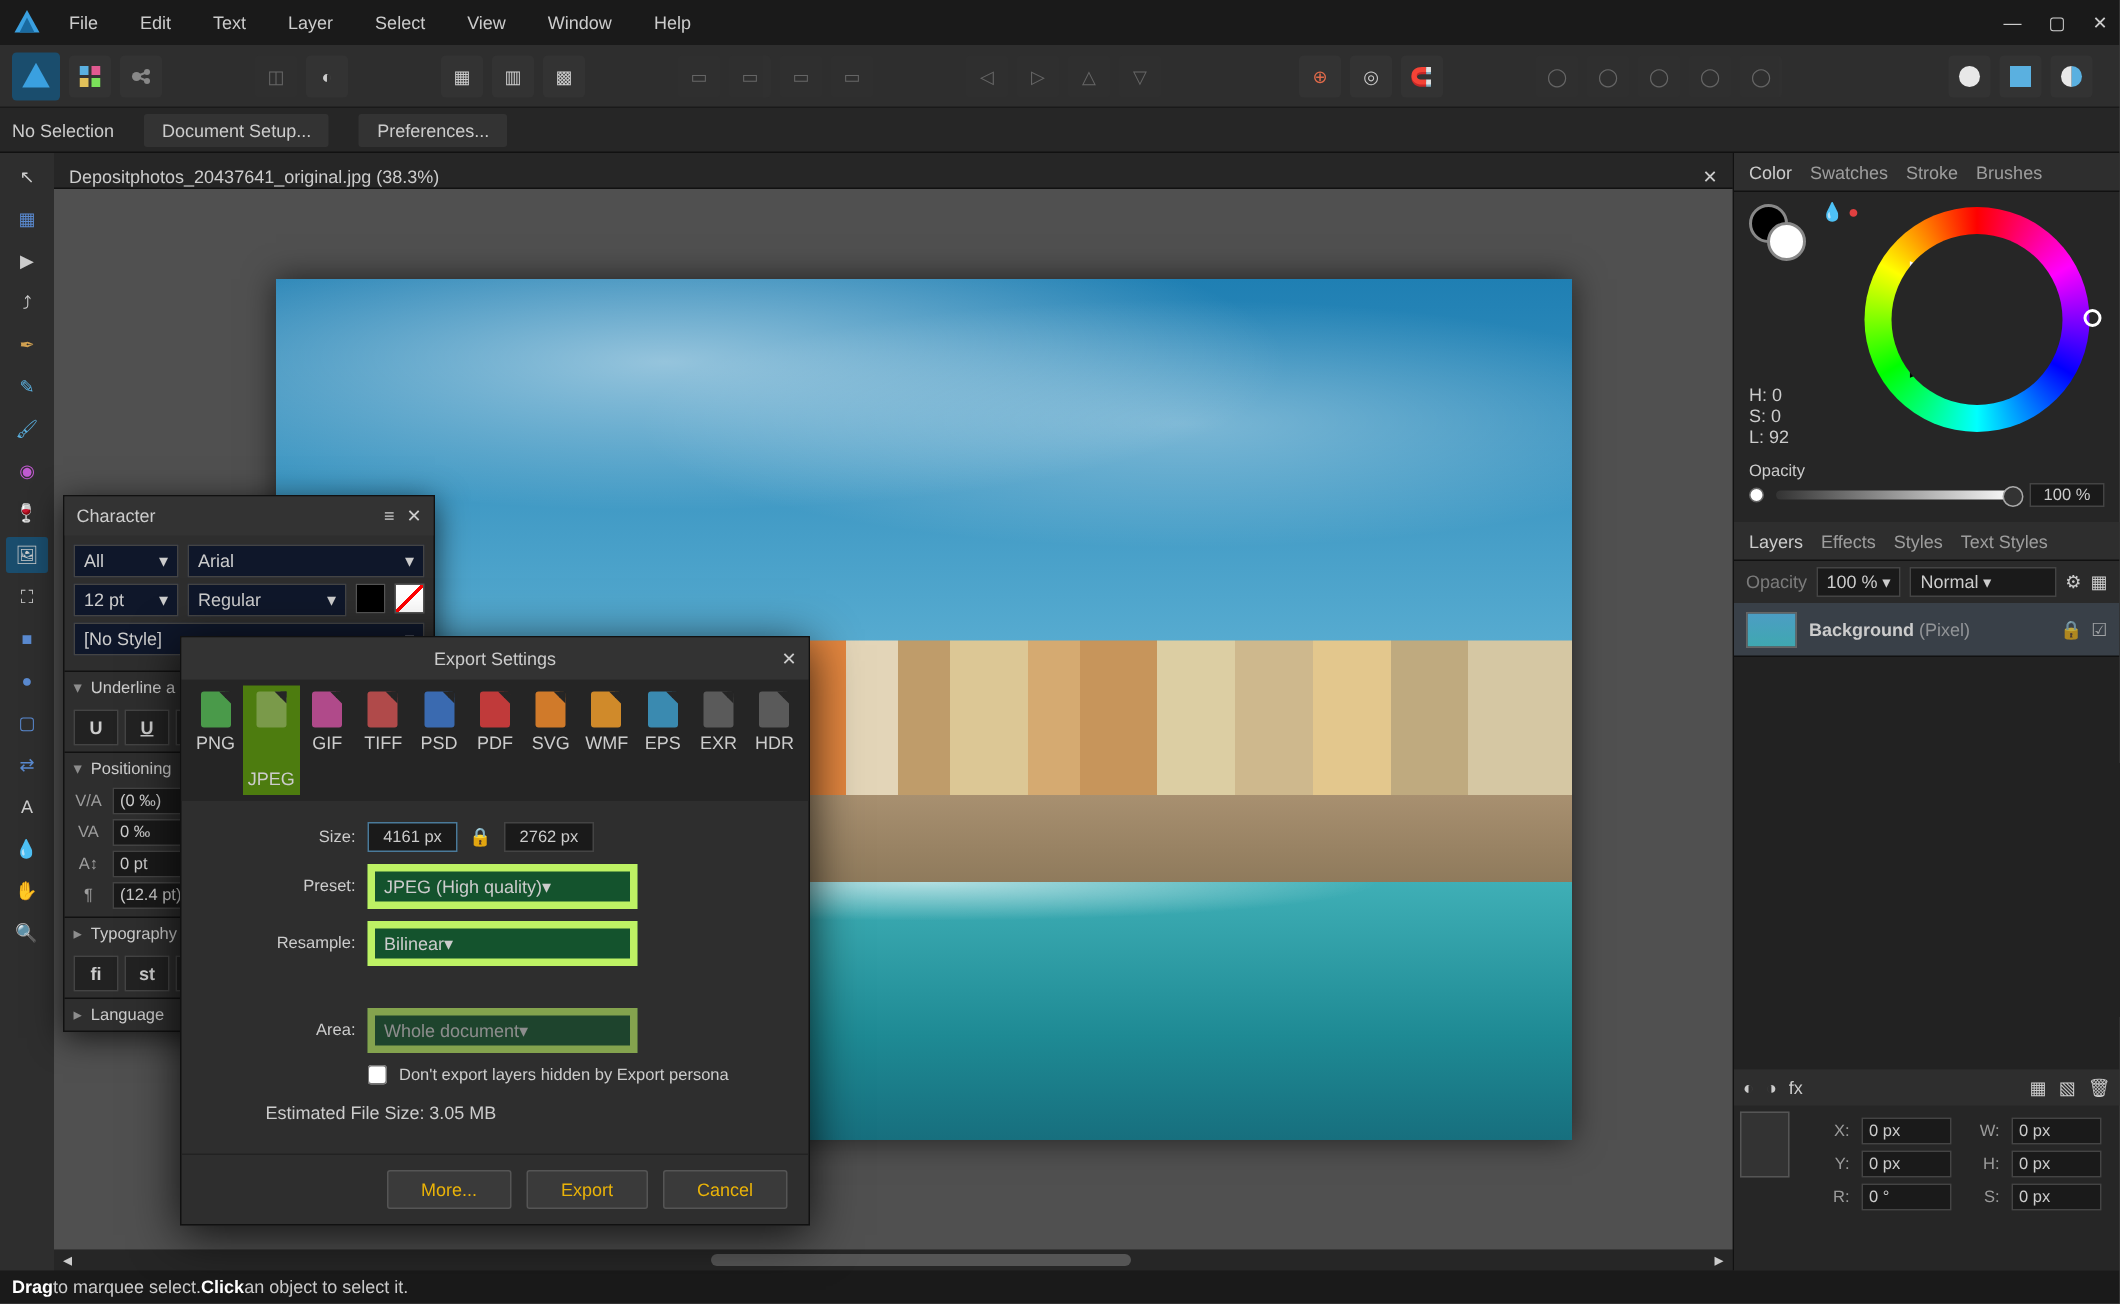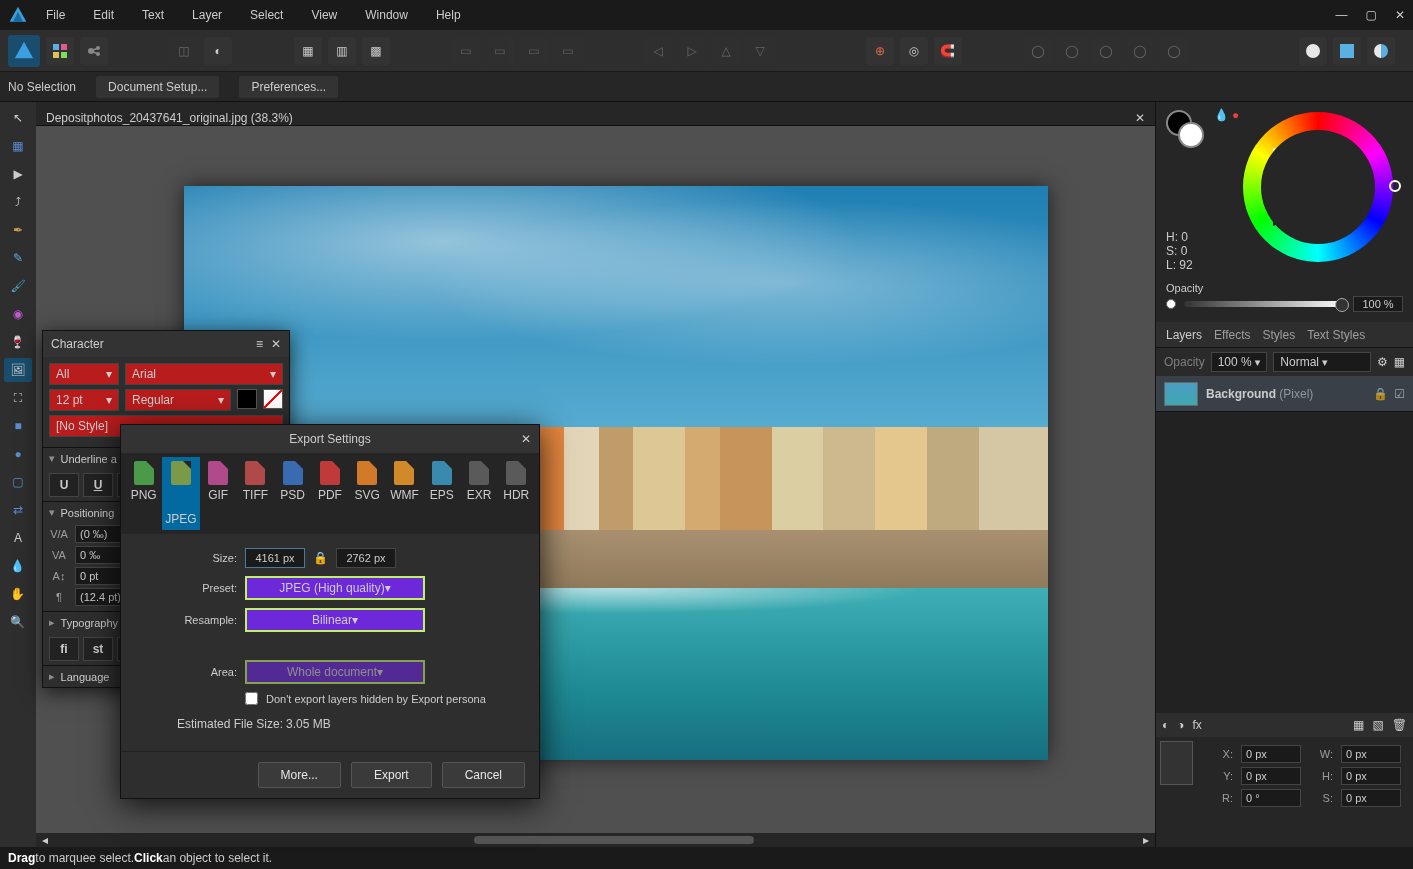--- a/index.html
+++ b/index.html
@@ -92,56 +92,56 @@
 .tgrid input{width:60px;background:#1a1a1a;border:1px solid #444;padding:2px 4px;font-size:11px;color:#ccc;}
 .tgrid .lbl{font-size:11px;opacity:.7;text-align:right;}
 .anchor{width:44px;height:44px;background:#333;margin:4px;border:1px solid #555;}
 
 
 .char-panel{position:absolute;left:42px;top:330px;width:248px;background:#2e2e2e;border:1px solid #111;box-shadow:0 4px 20px rgba(0,0,0,.7);z-index:5;}
 .char-head{height:26px;display:flex;align-items:center;padding:0 8px;background:#333;justify-content:space-between;}
 .char-head .r{display:flex;gap:8px;}
 .char-body{padding:6px;}
 .crow{display:flex;gap:6px;margin-bottom:4px;}
-.csel{flex:1;background:#b91c1c;border:1px solid #444;padding:3px 6px;font-size:11px;display:flex;justify-content:space-between;}
+.csel{flex:1;background:#0f172a;border:1px solid #444;padding:3px 6px;font-size:11px;display:flex;justify-content:space-between;}
 .csel.small{flex:0 0 70px;}
 .swatch{width:20px;height:20px;background:#000;border:1px solid #555;}
 .swatch.none{background:linear-gradient(135deg,#fff 45%,red 45%,red 55%,#fff 55%);}
 .section{padding:4px 6px;border-top:1px solid #111;font-size:11px;display:flex;align-items:center;gap:6px;}
 .section::before{content:"▸";opacity:.6;}
 .section.open::before{content:"▾";}
 .ubtns{display:flex;gap:4px;padding:4px 6px;}
 .ubtns button{width:30px;height:24px;background:#222;border:1px solid #444;color:#ccc;font-weight:bold;cursor:pointer;}
 .metrics{padding:2px 6px;}
 .mrow{display:flex;align-items:center;gap:6px;margin-bottom:3px;}
 .mrow .ico{width:20px;text-align:center;opacity:.7;font-size:11px;}
 .mrow input{flex:1;background:#1a1a1a;border:1px solid #444;padding:2px 4px;font-size:11px;color:#ccc;}
 
 
 .export-dlg{position:absolute;left:120px;top:424px;width:420px;background:#2e2e2e;border:1px solid #111;box-shadow:0 6px 30px rgba(0,0,0,.8);z-index:10;}
 .ehead{height:28px;display:flex;align-items:center;justify-content:center;background:#333;position:relative;}
 .ehead .close{position:absolute;right:8px;cursor:pointer;}
 .formats{display:flex;background:#252525;padding:4px;}
 .fmt{flex:1;text-align:center;padding:4px 0;cursor:pointer;display:flex;flex-direction:column;align-items:center;gap:3px;font-size:10px;}
-.fmt.sel{background:#0369a1;gap:27px;}
+.fmt.sel{background:#4d7c0f;gap:27px;}
 .fmt .ficon{width:20px;height:24px;border-radius:2px;background:#888;position:relative;}
 .fmt .ficon::after{content:"";position:absolute;right:0;top:0;border:4px solid transparent;border-top-color:#252525;border-right-color:#252525;}
 .ebody{padding:14px 16px 10px;}
 .erow{display:flex;align-items:center;margin-bottom:8px;gap:8px;}
 .erow .elbl{width:100px;text-align:right;font-size:11px;}
 .erow input.num{width:60px;background:#1a1a1a;border:1px solid #4a7a9a;padding:3px 5px;color:#ccc;font-size:11px;text-align:center;}
 .erow input.num.plain{border-color:#444;}
 .erow .lock{color:#d4a030;}
-.erow select,.erow .dd{flex:1;max-width:180px;background:#6d28d9;border:2px solid #bef264;padding:3px 6px;color:#ccc;font-size:11px;display:flex;justify-content:center;}
+.erow select,.erow .dd{flex:1;max-width:180px;background:#14532d;border:5px solid #bef264;padding:3px 6px;color:#ccc;font-size:11px;display:flex;justify-content:flex-start;}
 .qslider{flex:1;max-width:150px;height:6px;background:#444;position:relative;border-radius:3px;}
 .qslider .tick{position:absolute;bottom:-4px;width:1px;height:3px;background:#666;}
 .qslider .th{position:absolute;top:-4px;width:8px;height:14px;background:#aaa;border-radius:2px;}
 .einfo{font-size:11px;padding:4px 0 10px 40px;}
 .ebtns{display:flex;justify-content:flex-end;gap:10px;padding:10px 14px;border-top:1px solid #222;}
-.ebtns button{background:#3a3a3a;border:1px solid #555;color:#e5e5e5;padding:5px 22px;cursor:pointer;border-radius:2px;font-size:12px;}
+.ebtns button{background:#3a3a3a;border:1px solid #555;color:#eab308;padding:5px 22px;cursor:pointer;border-radius:2px;font-size:12px;}
 
 
 .statusbar{position:absolute;left:0;right:0;bottom:0;height:22px;background:#1a1a1a;display:flex;align-items:center;padding:0 8px;font-size:11px;}
 .statusbar b{color:#fff;}
 
 svg{display:block;}
 </style>
 </head>
 <body>
 
@@ -295,20 +295,26 @@
     </div>
     <div class="hscroll">
         <span style="padding:0 6px">◂</span>
         <div class="thumb"></div>
         <span style="margin-left:auto;padding:0 6px">▸</span>
       </div>
   </div>
 
   <div class="right">
 
+    <div class="panel-tabs">
+      <span class="active">Color</span>
+      <span>Swatches</span>
+      <span>Stroke</span>
+      <span>Brushes</span>
+    </div>
     <div class="color-panel">
       <div class="swatch-pair">
           <div class="c c1"></div>
           <div class="c c2"></div>
         </div>
       <span style="position:absolute;left:58px;top:6px">💧</span>
       <span style="position:absolute;left:76px;top:6px;color:#e04040">●</span>
       <div class="colorwheel">
           <div class="tri"></div>
         </div>

